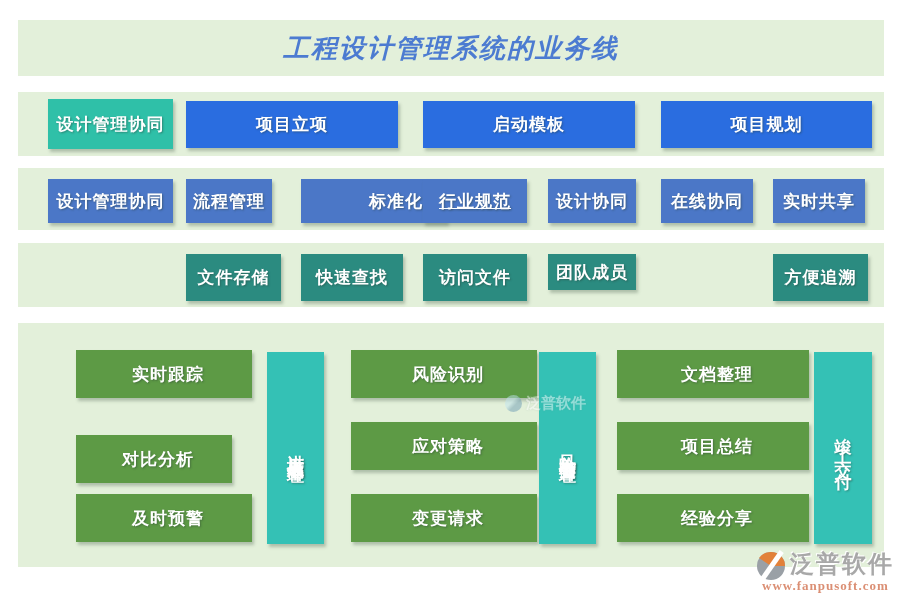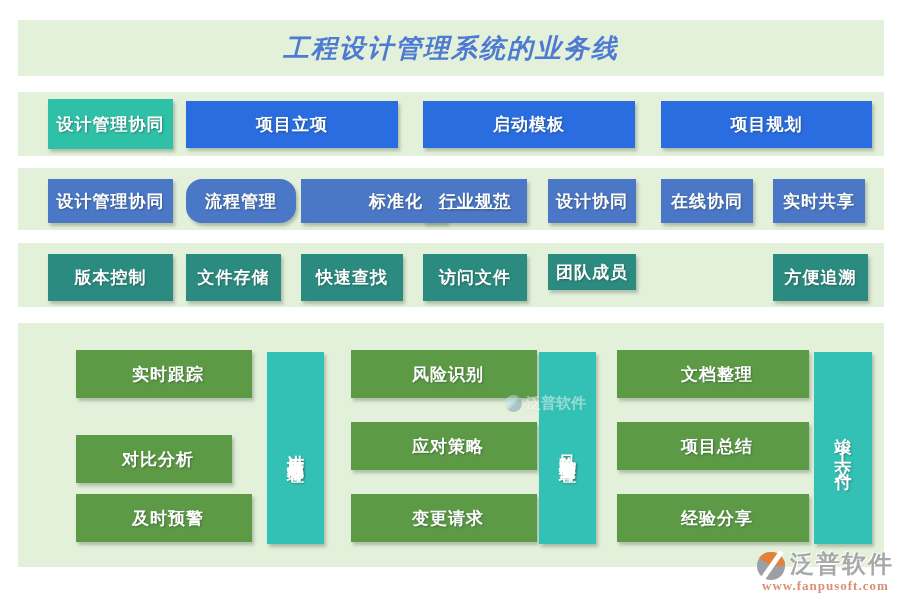--- a/index.html
+++ b/index.html
@@ -53,29 +53,28 @@
   </div>
 
   <div class="band" id="band-row1">
       <div class="fbox v-teal" style="left: 30px; width: 125px; top: 7px; height: 50px;">设计管理协同</div>
       <div class="fbox v-blue-bright" style="left: 168px; width: 212px; top: 9px; height: 47px;">项目立项</div>
       <div class="fbox v-blue-bright" style="left: 405px; width: 212px; top: 9px; height: 47px;">启动模板</div>
       <div class="fbox v-blue-bright" style="left: 643px; width: 211px; top: 9px; height: 47px;">项目规划</div>
     </div>
   <div class="band" id="band-row2">
       <div class="fbox v-blue-muted" style="left: 30px; width: 125px; top: 11px; height: 44px;">设计管理协同</div>
-      <div class="fbox v-blue-muted" style="left: 168px; width: 110px; top: 11px; height: 44px; border-radius: 16px;">流程管理</div>
+      <div class="fbox v-blue-muted" style="left: 168px; width: 86px; top: 11px; height: 44px;">流程管理</div>
       <div class="fbox v-blue-muted" style="left: 283px; width: 102px; top: 11px; height: 44px; padding-left: 44px;">标准化</div>
       <div class="fbox v-blue-muted" style="left: 405px; width: 104px; top: 11px; height: 44px; text-decoration: underline;">行业规范</div>
       <div class="fbox v-blue-muted" style="left: 530px; width: 88px; top: 11px; height: 44px;">设计协同</div>
       <div class="fbox v-blue-muted" style="left: 643px; width: 92px; top: 11px; height: 44px;">在线协同</div>
       <div class="fbox v-blue-muted" style="left: 755px; width: 92px; top: 11px; height: 44px;">实时共享</div>
     </div>
   <div class="band" id="band-row3">
-      <div class="fbox v-teal-dark" style="left: 30px; width: 125px; top: 11px; height: 47px;">版本控制</div>
       <div class="fbox v-teal-dark" style="left: 168px; width: 95px; top: 11px; height: 47px;">文件存储</div>
       <div class="fbox v-teal-dark" style="left: 283px; width: 102px; top: 11px; height: 47px;">快速查找</div>
       <div class="fbox v-teal-dark" style="left: 405px; width: 104px; top: 11px; height: 47px;">访问文件</div>
       <div class="fbox v-teal-dark" style="left: 530px; width: 88px; top: 11px; height: 36px;">团队成员</div>
       <div class="fbox v-teal-dark" style="left: 755px; width: 95px; top: 11px; height: 47px;">方便追溯</div>
     </div>
   <div class="band" id="band-bottom">
       <div class="fbox g-box" style="left: 58px; width: 168px; top: 27px; height: 48px;">实时跟踪</div>
       <div class="fbox g-box" style="left: 58px; width: 148px; top: 112px; height: 48px;">对比分析</div>
       <div class="fbox g-box" style="left: 58px; width: 168px; top: 171px; height: 48px;">及时预警</div>

